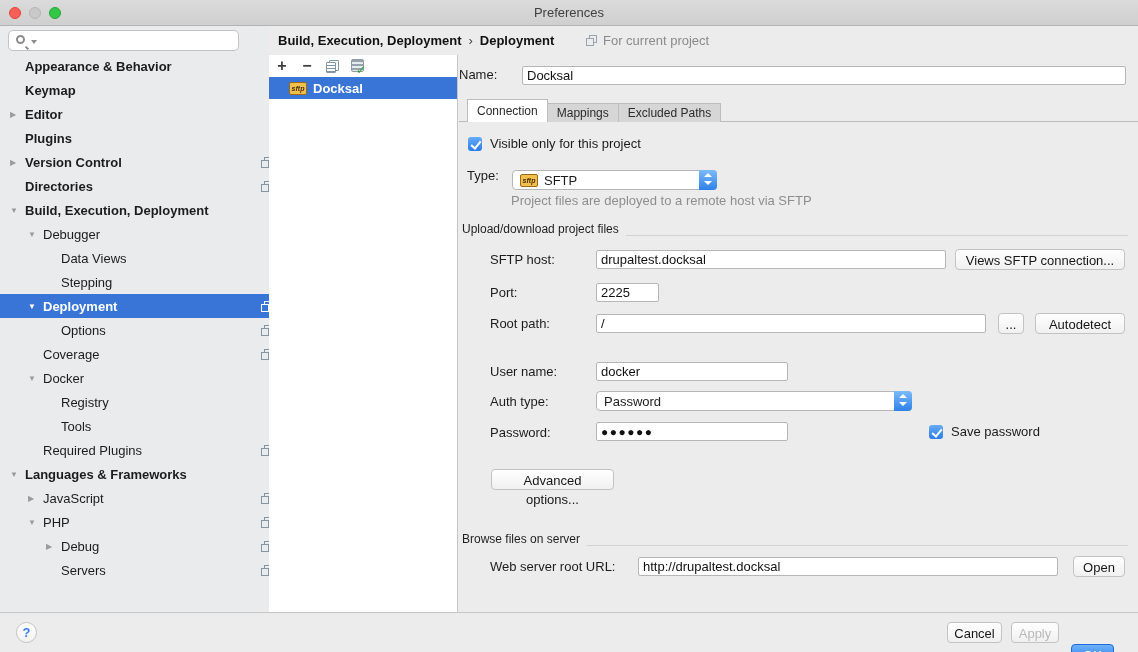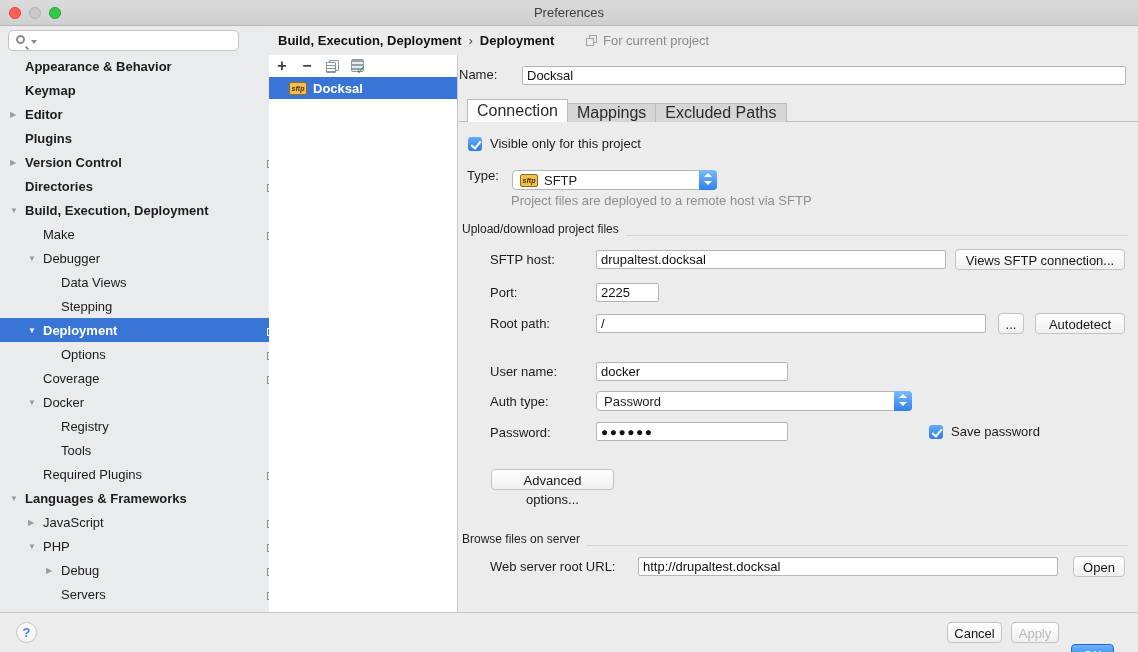--- a/index.html
+++ b/index.html
@@ -13,21 +13,21 @@
   .titlebar{position:absolute;top:0;left:0;right:0;height:26px;
     background:linear-gradient(#dbdbdb,#cfcfcf);border-bottom:1px solid #b4b4b4;}
   .traffic{position:absolute;top:7px;left:9px;display:flex;gap:8px;}
   .light{width:12px;height:12px;border-radius:50%;}
   .light.red{background:#fc5f57;border:1px solid #e2453d;}
   .light.gray{background:#c9c9c9;border:1px solid #b4b4b4;}
   .light.green{background:#33c748;border:1px solid #24a73a;}
   .wtitle{text-align:center;line-height:25px;color:#404040;font-size:13px;}
   
   .sidebar{position:absolute;top:26px;left:0;width:288px;bottom:27px;
-    background:#e9ebed;border-right:1px solid #a16207;}
+    background:#e9ebed;border-right:7px solid #a16207;}
   .searchbox{position:absolute;top:4px;left:8px;width:231px;height:21px;
     background:#fff;border:1px solid #c3c3c3;border-radius:5px;}
   .mag{position:absolute;left:7px;top:4px;width:9px;height:9px;border:2px solid #8c8c8c;border-radius:50%;}
   .mag::after{content:"";position:absolute;left:8px;top:9px;width:2px;height:4px;background:#8c8c8c;transform:rotate(-45deg);}
   .search-caret{position:absolute;left:22px;top:9px;width:0;height:0;
     border-left:3px solid transparent;border-right:3px solid transparent;border-top:4px solid #8c8c8c;}
   .sb-list{position:absolute;top:28px;left:0;right:0;}
   .sb-row{display:flex;align-items:center;height:24px;cursor:default;}
   .sb-row.bold{font-weight:bold;}
   .sb-row.selected{background:#3875d6;color:#fff;font-weight:bold;}
@@ -68,21 +68,21 @@
   .sftp-badge{width:18px;height:13px;border:1px solid #9a6a16;border-radius:2px;background:#f0bf4d;color:#4c3305;
     font-style:italic;font-weight:bold;font-size:7px;line-height:11px;text-align:center;margin-right:6px;flex:none;}
   
   .content{position:absolute;top:55px;left:459px;right:0;bottom:40px;background:#ececec;}
   .lbl{position:absolute;line-height:20px;white-space:nowrap;}
   .tf{position:absolute;height:19px;border:1px solid #b6b6b6;border-radius:2px;padding:0 4px;
     font:13px "Liberation Sans","DejaVu Sans",sans-serif;background:#fff;color:#111;outline:none;}
   .tf.pwd{font-size:12px;letter-spacing:1.5px;}
   .tabline{position:absolute;top:66px;left:0;right:0;height:1px;background:#bdbdbd;}
   .tabs{position:absolute;top:44px;left:8px;display:flex;align-items:flex-end;z-index:2;}
-  .tab{padding:0 9px;font-size:16px;line-height:18px;height:19px;background:#d6d6d6;
+  .tab{padding:0 9px;font-size:12px;line-height:18px;height:19px;background:#d6d6d6;
     border:1px solid #bdbdbd;border-bottom:none;margin-right:-1px;color:#2b2b2b;cursor:default;}
   .tab.selected{height:23px;line-height:22px;background:#fff;z-index:3;}
   .cbrow{position:absolute;display:flex;align-items:center;gap:8px;}
   .cb{width:14px;height:14px;border-radius:3px;position:relative;flex:none;
     background:#fff;border:1px solid #b6b6b6;}
   .cb.checked{background:linear-gradient(#66abf6,#2a7de8);border:none;}
   .cb.checked::after{content:"";position:absolute;left:5px;top:2px;width:4px;height:8px;
     border:solid #fff;border-width:0 2px 2px 0;transform:rotate(40deg);}
   .select{position:absolute;height:20px;border:1px solid #b6b6b6;border-radius:4px;background:#fff;
     display:flex;align-items:center;padding:0 24px 0 7px;font-size:13px;}
@@ -149,25 +149,20 @@
         <div class="sb-row bold" style="padding-left: 8px;">
           <span class="sb-arrow"></span>
           <span class="sb-label">Directories</span>
           <span class="proj-icon"></span>
         </div>
         <div class="sb-row bold" style="padding-left: 8px;">
           <span class="sb-arrow">▼</span>
           <span class="sb-label">Build, Execution, Deployment</span>
         </div>
         <div class="sb-row" style="padding-left: 26px;">
-          <span class="sb-arrow"></span>
-          <span class="sb-label">Make</span>
-          <span class="proj-icon"></span>
-        </div>
-        <div class="sb-row" style="padding-left: 26px;">
           <span class="sb-arrow">▼</span>
           <span class="sb-label">Debugger</span>
         </div>
         <div class="sb-row" style="padding-left: 44px;">
           <span class="sb-arrow"></span>
           <span class="sb-label">Data Views</span>
         </div>
         <div class="sb-row" style="padding-left: 44px;">
           <span class="sb-arrow"></span>
           <span class="sb-label">Stepping</span>

